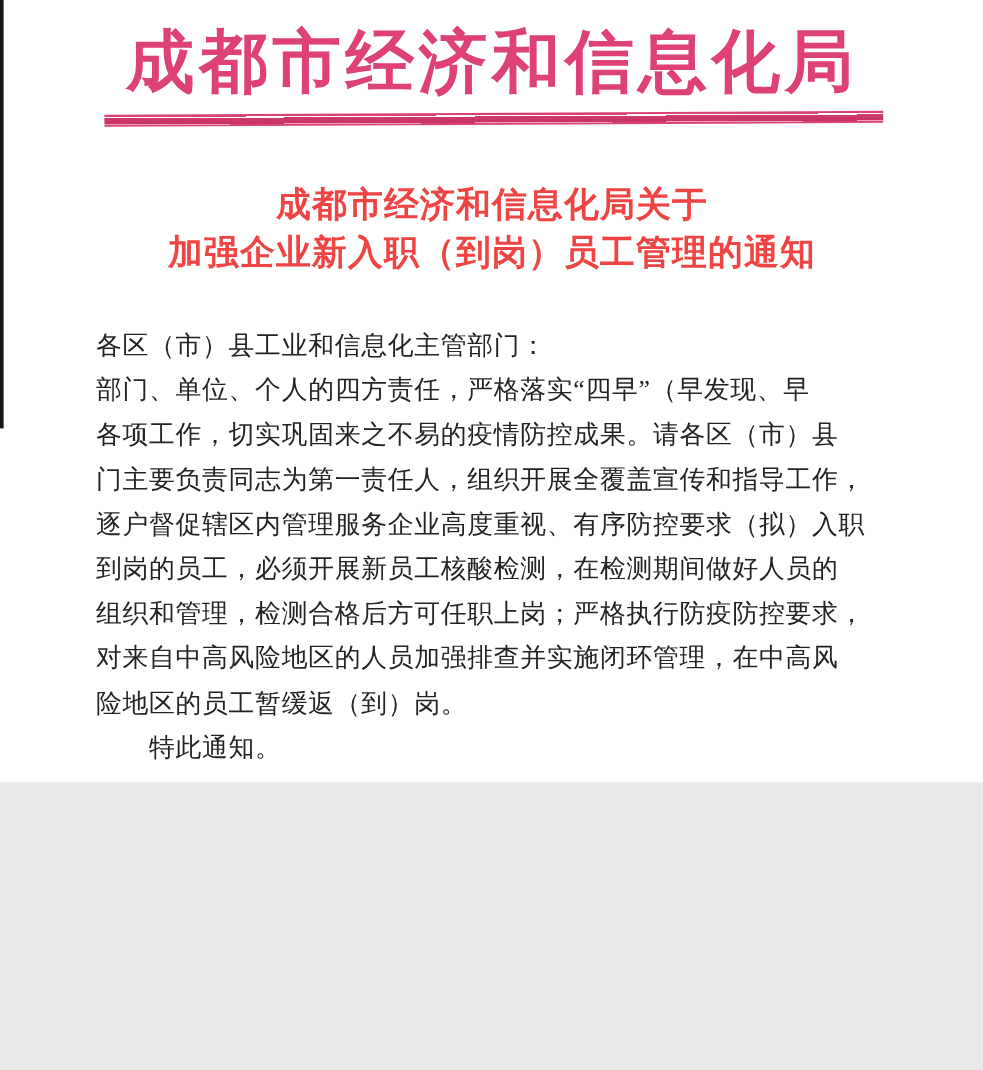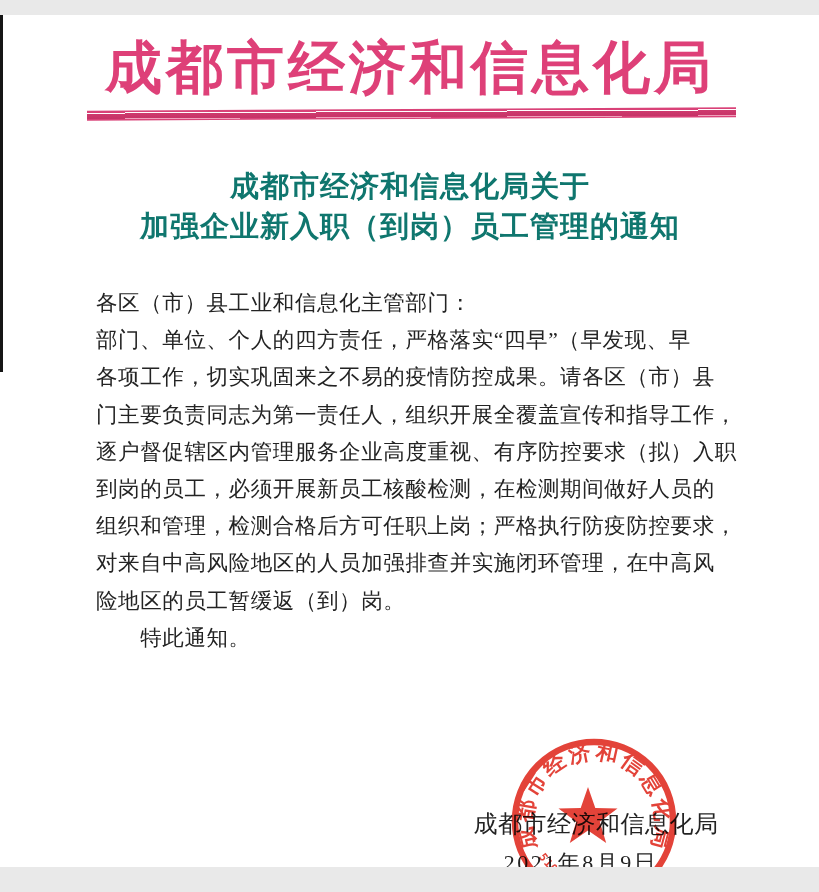--- a/index.html
+++ b/index.html
@@ -1,19 +1,19 @@
 <!DOCTYPE html>
 <html><head>
 <meta charset="utf-8">
 <style>
   html,body{margin:0;padding:0;background:#e9e9e9;}
   .page{
     position:relative;
-    width:819px;height:852px;
-    margin:15px auto;
+    width:819px;height:652px;
+    margin:0 auto;
     background:#ffffff;
     overflow:hidden;
     font-family:"Liberation Serif","DejaVu Serif",serif;
   }
   
   .scan-strip{
     position:absolute;left:0;top:0;width:3px;height:357px;
     background:#151515;
   }
   
@@ -32,25 +32,25 @@
       #ffffff 2px,#ffffff 3px,
       #ce3a6e 3px,#c73367 8px,
       #f0a0bb 8px,#f0a0bb 8.6px,
       #d94278 8.6px,#d94278 10px);
     transform:rotate(-0.3deg);
   }
   .doc-title{
     position:absolute;left:95px;top:151px;width:630px;
     text-align:center;
     font-size:29px;font-weight:bold;line-height:40px;
-    color:#0f766e;
+    color:#ef4444;
     letter-spacing:1px;
   }
   .doc-body{
-    position:absolute;left:96px;top:270px;width:640px;
+    position:absolute;left:80px;top:270px;width:640px;
     font-size:21.5px;line-height:37.2px;
     letter-spacing:0.6px;
     color:#232323;
   }
   .doc-body .line{white-space:nowrap;}
   .sign-agency{
     position:absolute;left:473px;top:794px;width:246px;
     text-align:center;
     font-size:24px;line-height:30px;letter-spacing:0.5px;
     color:#232323;white-space:nowrap;

